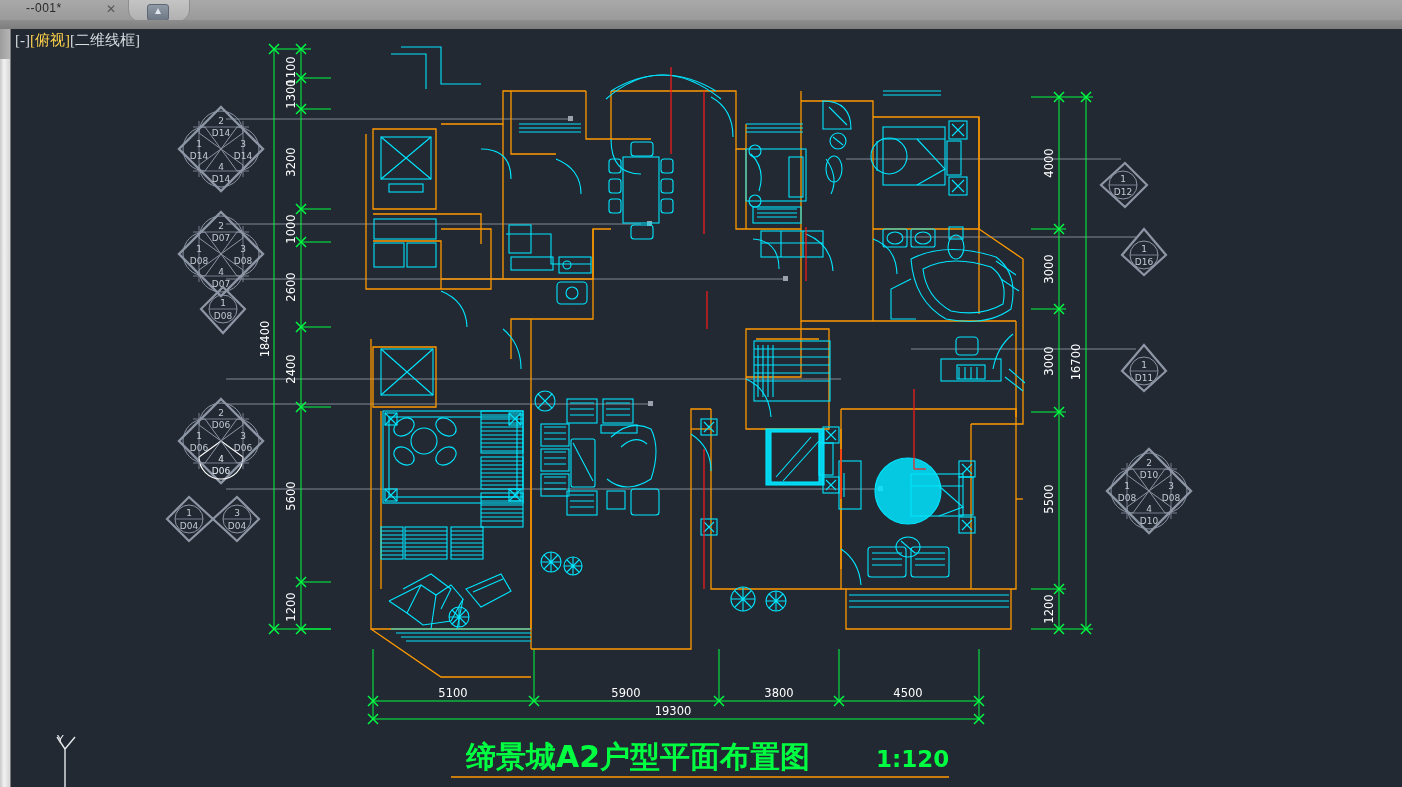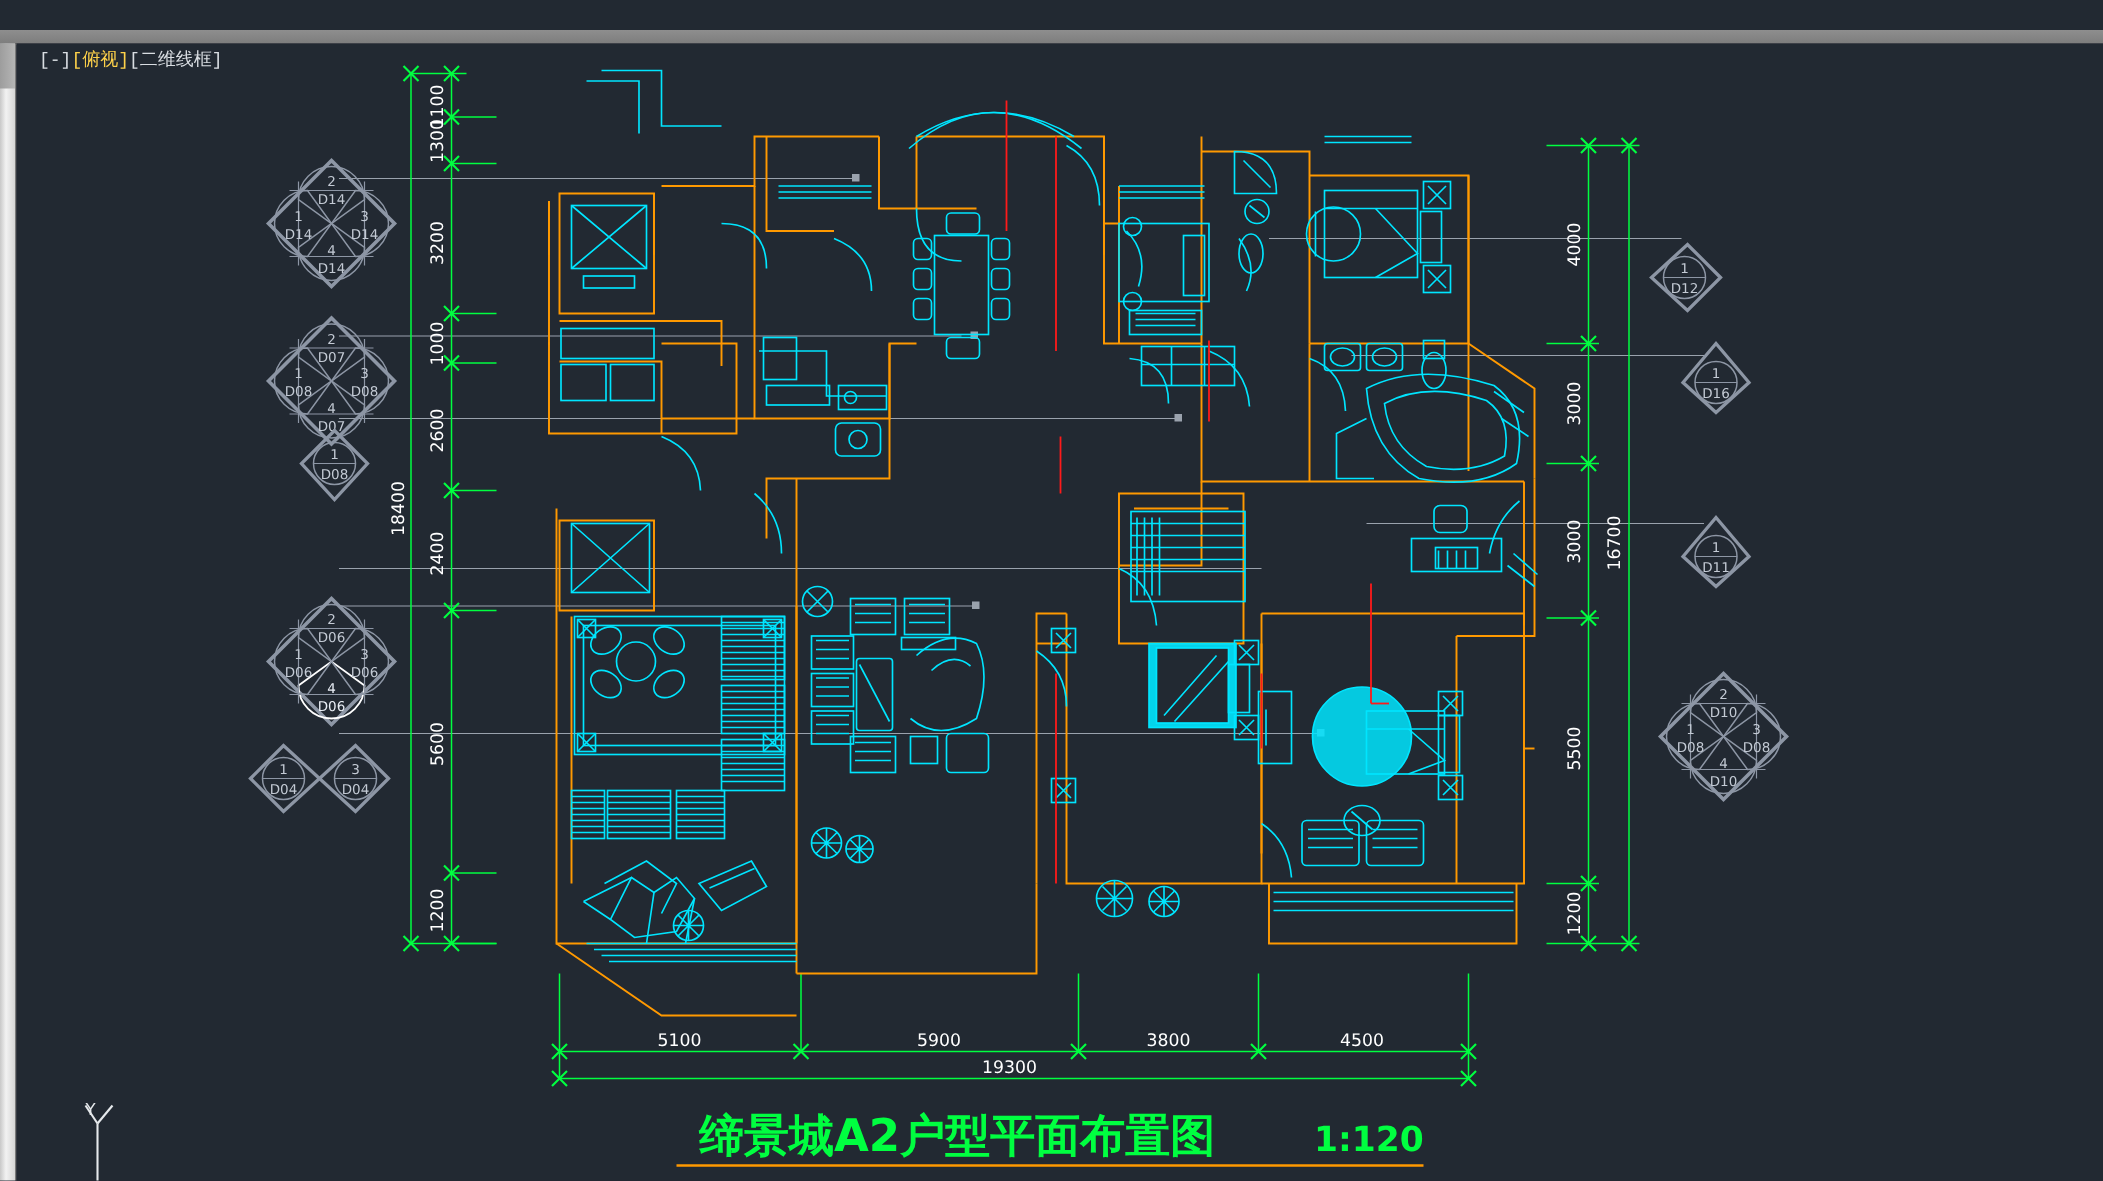--- a/index.html
+++ b/index.html
@@ -26,37 +26,44 @@
 
   
   .leftdock{position:absolute;left:0;top:29px;width:10px;height:758px;
     background:linear-gradient(90deg,#c8c8c8,#f2f2f2 40%,#d6d6d6);border-right:1px solid #7a7a7a;}
   .leftdock-top{position:absolute;left:0;top:29px;width:10px;height:30px;
     background:linear-gradient(90deg,#9d9d9d,#b5b5b5);}
 
   
   .canvas{position:absolute;left:11px;top:29px;width:1391px;height:758px;
     background:#222932;overflow:hidden;}
-  .vplabel{position:absolute;left:15px;top:2px;font-size:12px;
-    font-family:Liberation Mono, monospace;color:#d9dde2;white-space:nowrap;}
+  .vplabel{position:absolute;left:4px;top:2px;font-size:15px;
+    font-family:Liberation Serif, serif;color:#d9dde2;white-space:nowrap;}
   .vplabel .hl{color:#ffd24a;}
 
   
   .ucs{position:absolute;left:24px;top:690px;width:80px;height:95px;}
   .ucs-y{position:absolute;left:22px;top:14px;font-size:11px;color:#e6e9ec;
     font-family:"DejaVu Sans",sans-serif;}
 
   svg{display:block;}
   text{font-family:"DejaVu Sans",sans-serif;}
 </style>
 </head>
 <body>
 
 <div id="app">
 
+  <div class="titlebar">
+    <div class="tab-label">--001*</div>
+    <div class="tab-close">✕</div>
+    <div class="qat">
+      <div class="qat-btn"></div>
+    </div>
+  </div>
   <div class="toolstrip"></div>
 
   <div class="leftdock"></div>
   <div class="leftdock-top"></div>
 
   <div class="canvas">
 
     <div class="vplabel">
       <span>[-]</span><span class="hl">[俯视]</span><span>[二维线框]</span>
     </div>

